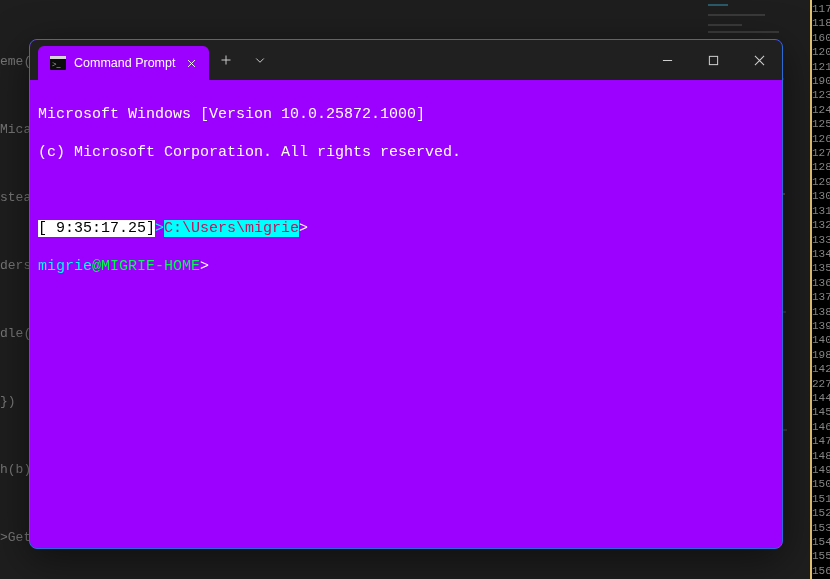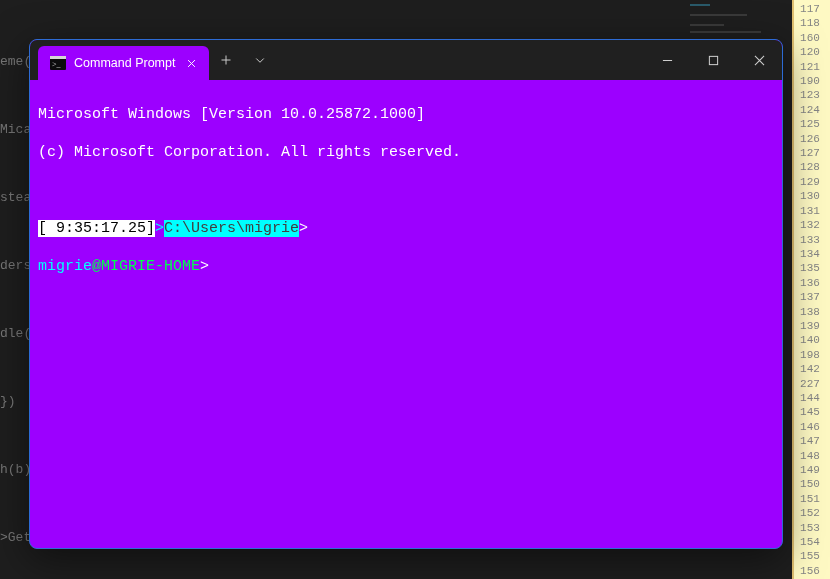--- a/index.html
+++ b/index.html
@@ -5,21 +5,21 @@
   * { box-sizing: border-box; margin: 0; padding: 0; }
   html, body { width: 830px; height: 579px; overflow: hidden; font-family: Consolas, 'Courier New', monospace; }
   body { background: #1e1e1e; position: relative; }
 
   
   .bg-editor { position: absolute; inset: 0; display: flex; }
   .bg-left { flex: 1; color: #777; font-size: 13px; line-height: 20px; padding: 4px 0 0 0; }
   .bg-left .line { white-space: pre; margin-top: 48px; }
   .bg-minimap { width: 110px; background: #1e1e1e; position: relative; }
   .bg-minimap .mm { position: absolute; left: 8px; right: 8px; height: 2px; background: #3a3a3a; }
-  .bg-gutter { width: 38px; background: #fef9c3; border-left: 2px solid #e0c070; color: #858585; font-size: 11px; line-height: 14.4px; padding-top: 2px; text-align: center; }
+  .bg-gutter { width: 20px; background: #000000; border-left: 2px solid #e0c070; color: #858585; font-size: 11px; line-height: 14.4px; padding-top: 2px; text-align: center; }
   .bg-gutter .ln { padding-right: 4px; }
 
   
   .window {
     position: absolute;
     left: 29px; top: 39px;
     width: 754px; height: 510px;
     background: #9c00ff;
     border: 1px solid #2d6bd4;
     border-radius: 8px;
@@ -67,21 +67,21 @@
     padding: 6px 8px;
     font-size: 15px;
     line-height: 19px;
     color: #fff;
     white-space: pre;
     overflow: hidden;
   }
   .row { display: block; }
   .ts-bracket { background: #ffffff; color: #000; }
   .gt1 { color: #00ffff; }
-  .path { background: #00ffff; color: #404040; }
+  .path { background: #00ffff; color: #be185d; }
   .gt2 { color: #ffffff; }
   .user { color: #00ffff; }
   .at { color: #00ff4c; }
   .host { color: #00ff4c; }
   .gt3 { color: #ffffff; }
 </style>
 </head>
 <body>
 
 <div class="bg-editor">

